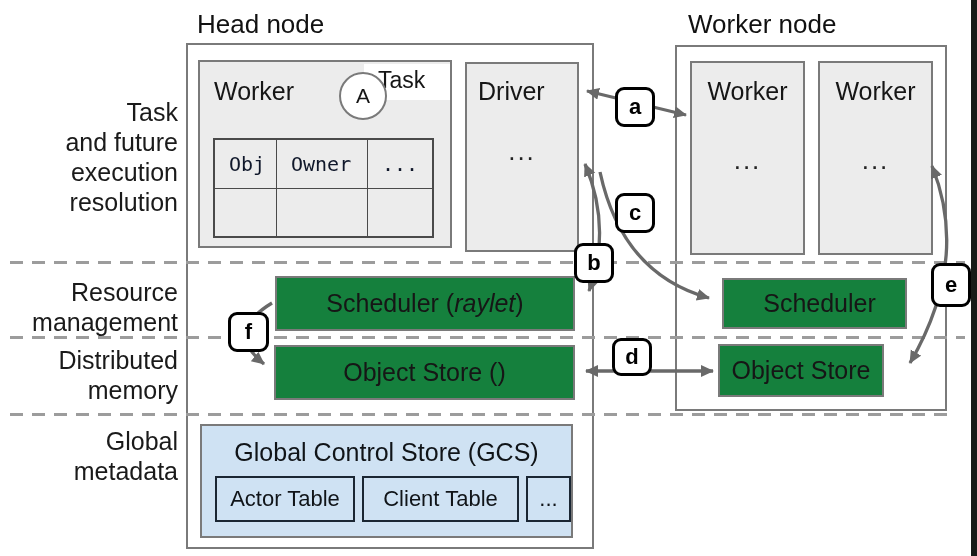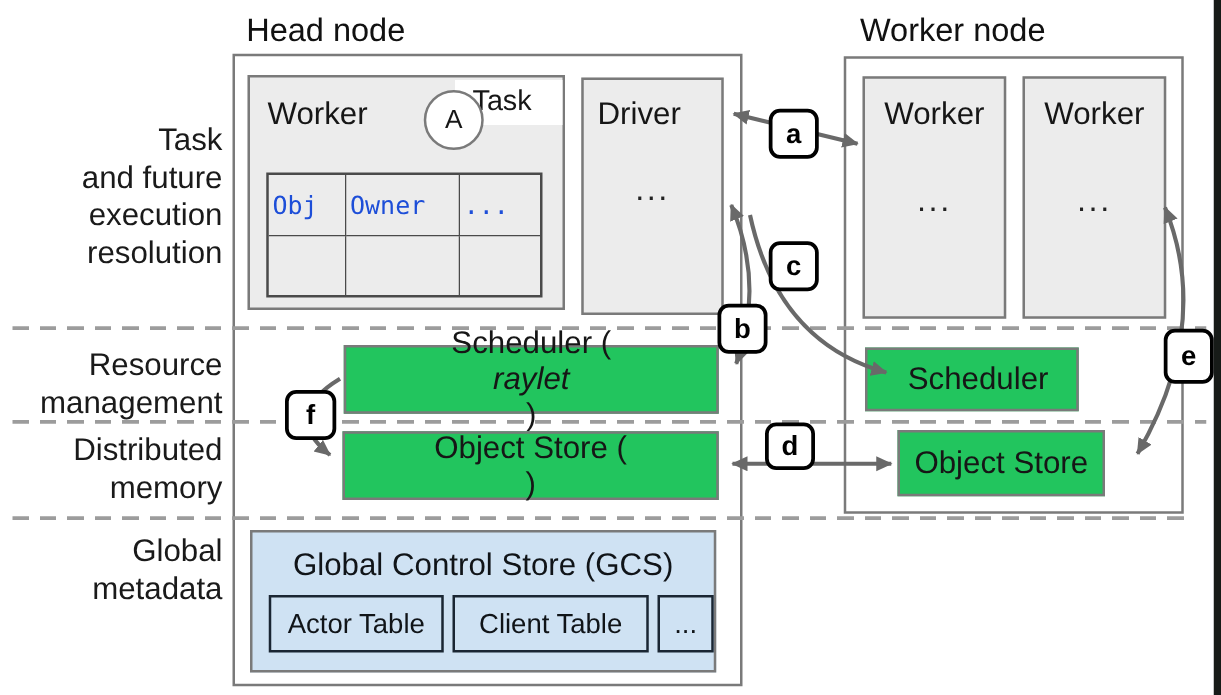--- a/index.html
+++ b/index.html
@@ -9,35 +9,35 @@
   }
   .abs{position:absolute;}
   
   .node-frame{position:absolute;background:#ffffff;border:2px solid #7a7a7a;z-index:1;}
   
   .dash{position:absolute;height:3px;z-index:2;
     background:repeating-linear-gradient(90deg,#9c9c9c 0 13px,transparent 13px 22px);}
   
   .comp{position:absolute;z-index:3;border:2px solid #7a7a7a;box-sizing:border-box;}
   .gray{background:#ececec;}
-  .white{background:#22c55e;flex-direction:column;}
+  .white{background:#15803d;}
   .cflex{display:flex;align-items:center;justify-content:center;}
   .biglbl{font-size:25px;}
   .ellip{position:absolute;width:100%;text-align:center;font-size:26px;letter-spacing:2px;color:#222;}
   
   .rowlbl{position:absolute;left:8px;width:170px;text-align:right;
     font-size:25px;line-height:30px;color:#1a1a1a;z-index:2;}
   .ntitle{position:absolute;font-size:26px;color:#111;z-index:2;}
   
   .otable{position:absolute;left:13px;top:76px;display:grid;
     grid-template-columns:62px 91px 64px;grid-template-rows:49px 47px;
     border:2px solid #4a4a4a;background:#ececec;z-index:4;}
   .otable .cell{border-right:1.5px solid #4a4a4a;border-bottom:1.5px solid #4a4a4a;
-    display:flex;align-items:center;padding-left:3px;
-    font-family:"DejaVu Sans Mono",monospace;font-size:20px;color:#1d4ed8;box-sizing:border-box;}
+    display:flex;align-items:center;padding-left:14px;
+    font-family:"DejaVu Sans Mono",monospace;font-size:20px;color:#0f172a;box-sizing:border-box;}
   .otable .cell.lastcol{border-right:none;}
   .otable .cell.lastrow{border-bottom:none;}
   
   .task-chip{position:absolute;left:164px;top:2px;width:86px;height:36px;
     background:#ffffff;font-size:23px;padding-left:14px;padding-top:3px;box-sizing:border-box;z-index:4;}
   .task-circle{position:absolute;left:139px;top:10px;width:48px;height:48px;border-radius:50%;
     background:#ffffff;border:2.5px solid #7a7a7a;display:flex;align-items:center;justify-content:center;
     font-size:21px;z-index:5;box-sizing:border-box;}
   
   .gcs{position:absolute;left:200px;top:424px;width:373px;height:114px;
@@ -119,21 +119,21 @@
 
   <div class="comp white cflex biglbl" style="left:275px;top:276px;width:300px;height:55px;">
     <span>Scheduler (</span>
       <span class="it">raylet</span>
       <span>)</span>
   </div>
   <div class="comp white cflex biglbl" style="left:274px;top:345px;width:301px;height:55px;">
     <span>Object Store (</span>
       <span>)</span>
   </div>
-  <div class="comp white cflex biglbl" style="left:692px;top:278px;width:171px;height:51px;padding-left:10px;">
+  <div class="comp white cflex biglbl" style="left:722px;top:278px;width:185px;height:51px;padding-left:10px;">
     <span>Scheduler</span>
   </div>
   <div class="comp white cflex biglbl" style="left:718px;top:344px;width:166px;height:53px;">
     <span>Object Store</span>
   </div>
 
   <div class="gcs">
     <div class="gcs-title">Global Control Store (GCS)</div>
     <div class="gcs-row">
       <div class="gcs-sub" style="width:140px;">Actor Table</div>

